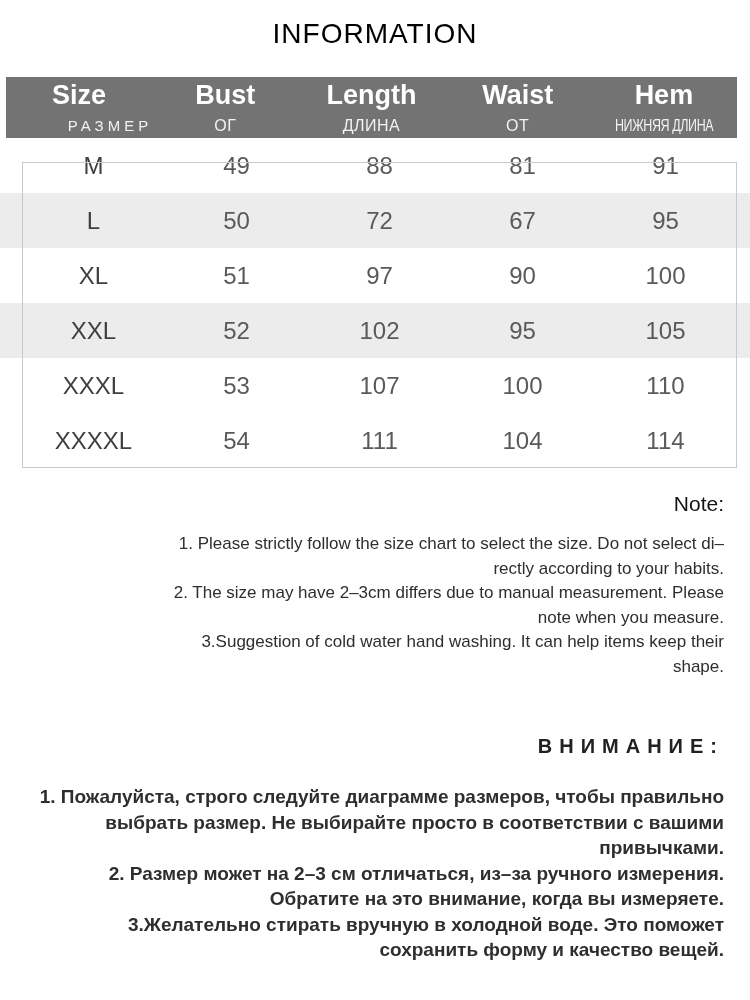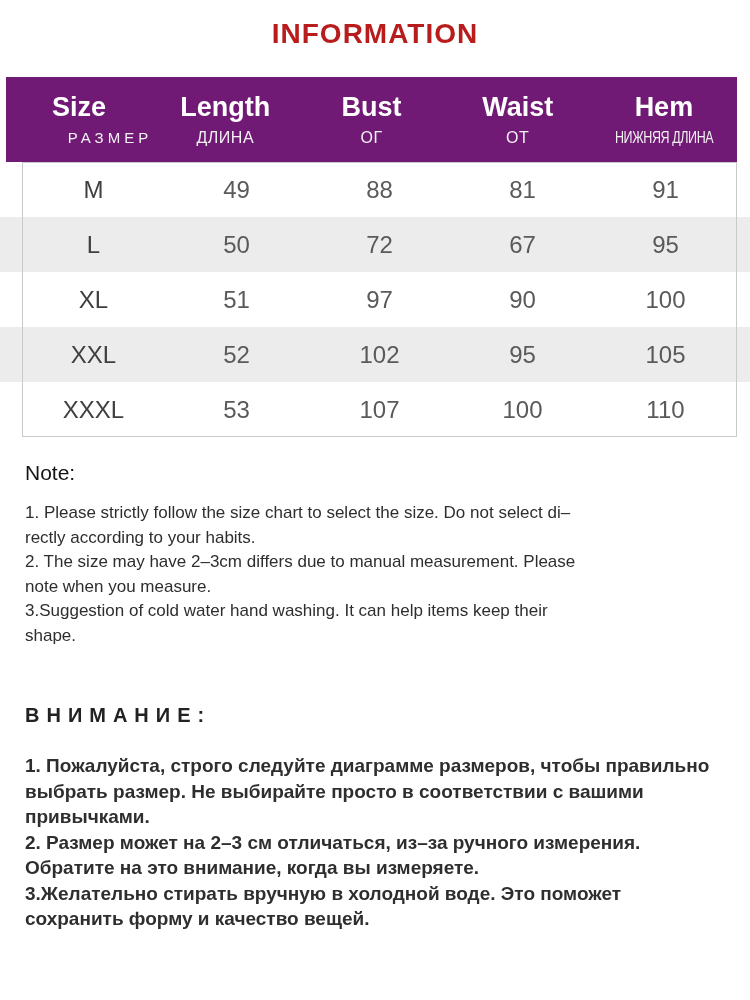--- a/index.html
+++ b/index.html
@@ -7,30 +7,30 @@
     width:750px; height:1000px;
     background:#ffffff;
     font-family:"Liberation Sans", sans-serif;
     color:#222;
     overflow:hidden;
   }
   .page-title {
     margin:18px 0 12px 0;
     text-align:center;
     font-size:28px;
-    font-weight:bold;
+    font-weight:normal;
     letter-spacing:1px;
-    color:#b91c1c;
+    color:#000000;
   }
   
   .table-wrap { position:relative; margin-top:27px; }
   .thead {
     margin:0 13px 0 6px;
-    background:#701a75;
-    height:85px;
+    background:#737373;
+    height:61px;
     display:grid;
     grid-template-columns:repeat(5,1fr);
     align-content:center;
   }
   .th { text-align:center; color:#ffffff; }
   .th .en {
     font-size:27px;
     font-weight:bold;
     line-height:30px;
     display:block;
@@ -65,21 +65,21 @@
   .trow.alt { background:#ececec; }
   .trow .size-cell { color:#3f3f3f; font-size:24px; }
   .tbody-border {
     position:absolute;
     left:22px; right:13px;
     top:85px; bottom:0;
     border:1px solid #c9c9c9;
     pointer-events:none;
   }
   
-  .notes { margin:24px 26px 0 25px; }
+  .notes { margin:24px 26px 0 25px;text-align:right; }
   .note-heading {
     font-size:21px;
     color:#141414;
     line-height:24px;
   }
   .note-body {
     margin-top:16px;
     font-size:17px;
     line-height:24.5px;
     color:#2e2e2e;
@@ -106,26 +106,26 @@
 <h1 class="page-title">INFORMATION</h1>
 
 <div class="table-wrap">
 
   <div class="thead">
     <div class="th">
       <span class="en">Size</span>
       <span class="ru">РАЗМЕР</span>
     </div>
     <div class="th">
+      <span class="en">Bust</span>
+      <span class="ru">ОГ</span>
+    </div>
+    <div class="th">
       <span class="en">Length</span>
       <span class="ru">ДЛИНА</span>
-    </div>
-    <div class="th">
-      <span class="en">Bust</span>
-      <span class="ru">ОГ</span>
     </div>
     <div class="th">
       <span class="en">Waist</span>
       <span class="ru">ОТ</span>
     </div>
     <div class="th">
       <span class="en">Hem</span>
       <span class="ru">НИЖНЯЯ ДЛИНА</span>
     </div>
   </div>
@@ -158,20 +158,27 @@
       <div>102</div>
       <div>95</div>
       <div>105</div>
     </div>
     <div class="trow">
       <div class="size-cell">XXXL</div>
       <div>53</div>
       <div>107</div>
       <div>100</div>
       <div>110</div>
+    </div>
+    <div class="trow">
+      <div class="size-cell">XXXXL</div>
+      <div>54</div>
+      <div>111</div>
+      <div>104</div>
+      <div>114</div>
     </div>
   </div>
 
   <div class="tbody-border"></div>
 </div>
 
 <div class="notes">
   <div class="note-heading">Note:</div>
   <div class="note-body">1. Please strictly follow the size chart  to select the size. Do not select di–
 rectly according to your habits.

